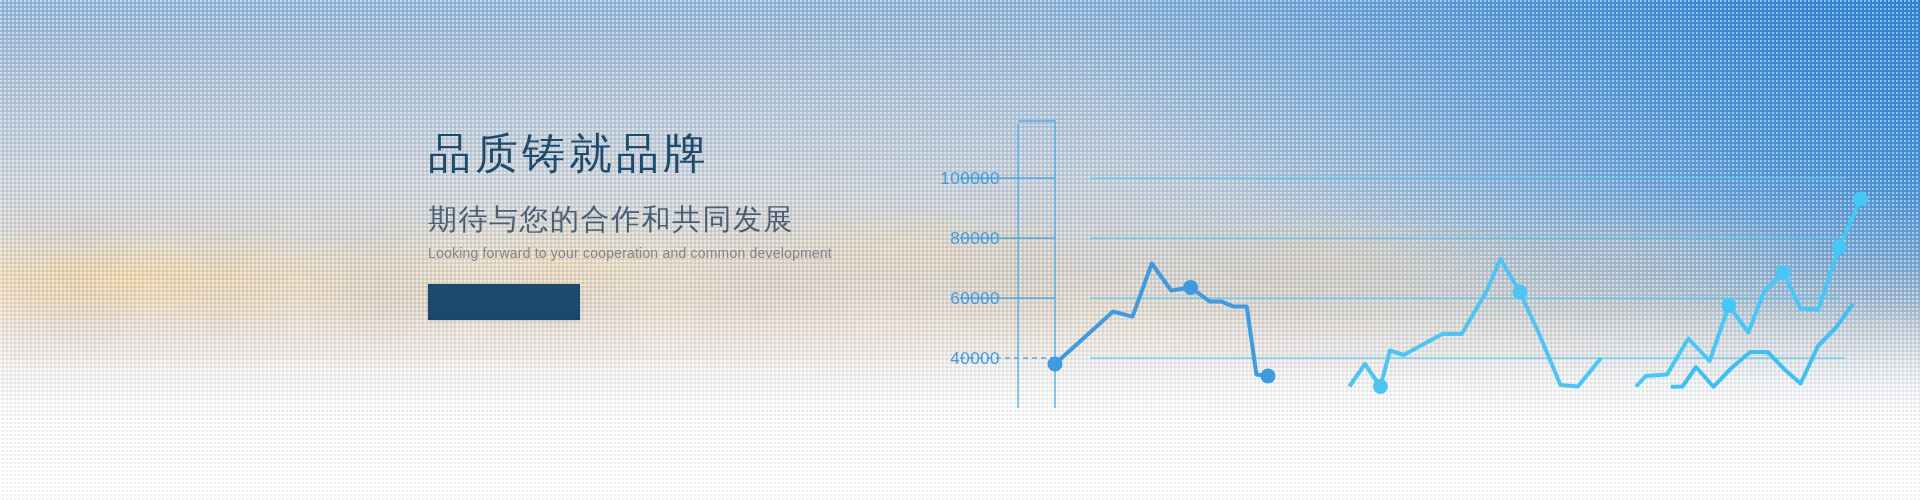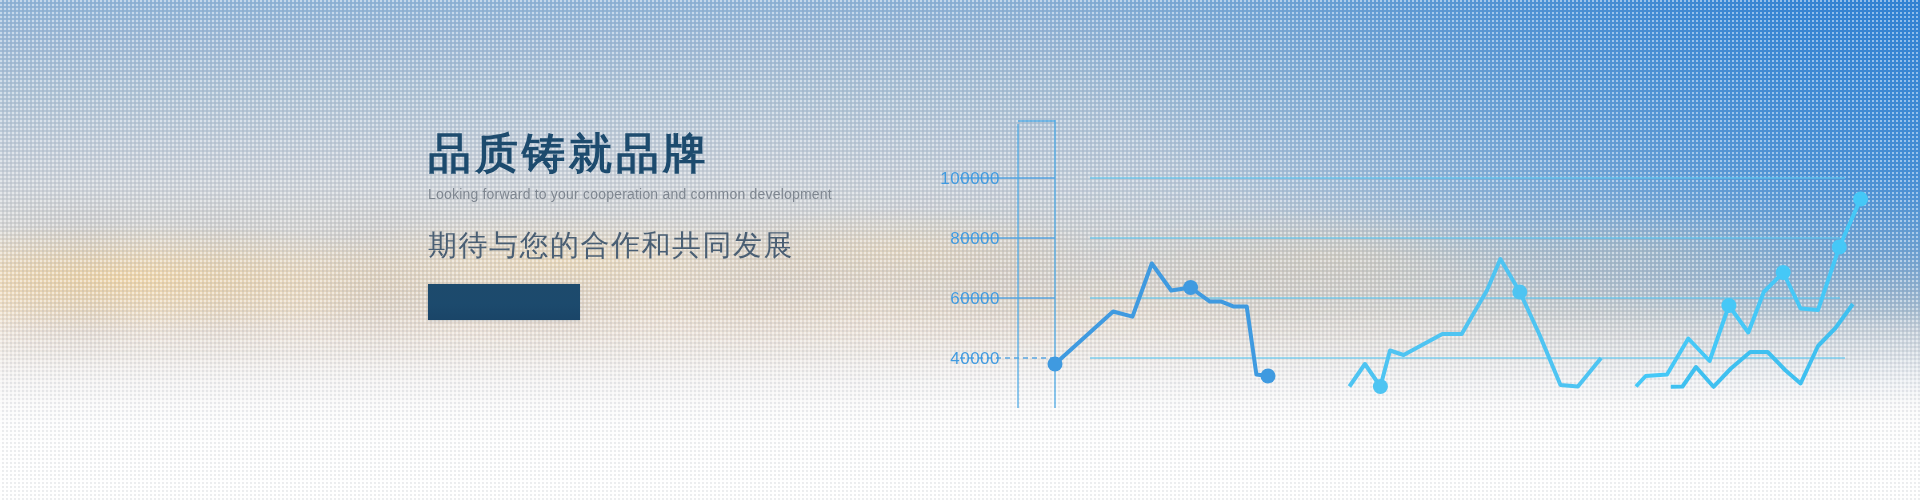--- a/index.html
+++ b/index.html
@@ -117,21 +117,21 @@
 
   
   #text-block{
     position:absolute;left:428px;top:132px;width:480px;
   }
   #headline{
     margin:0;
     font-size:43px;
     line-height:1;
     letter-spacing:4px;
-    font-weight:700;
+    font-weight:400;
     color:#1d4b6e;
     white-space:nowrap;
   }
   #subhead{
     margin:0;
     padding-top:30px;
     font-size:29px;
     line-height:1;
     letter-spacing:1.5px;
     font-weight:400;
@@ -225,18 +225,18 @@
     <g id="chart-ticks">
         <text x="1000" y="364" class="tick-label">40000</text>
         <text x="1000" y="304" class="tick-label">60000</text>
         <text x="1000" y="244" class="tick-label">80000</text>
         <text x="1000" y="184" class="tick-label">100000</text>
       </g>
   </svg>
 
   <div id="text-block">
     <h1 id="headline">品质铸就品牌</h1>
+    <p id="subhead">期待与您的合作和共同发展</p>
     <p id="subhead-en">Looking forward to your cooperation and common development</p>
-    <p id="subhead">期待与您的合作和共同发展</p>
     <button id="cta-button"></button>
   </div>
 
 </div>
 
 </body></html>

